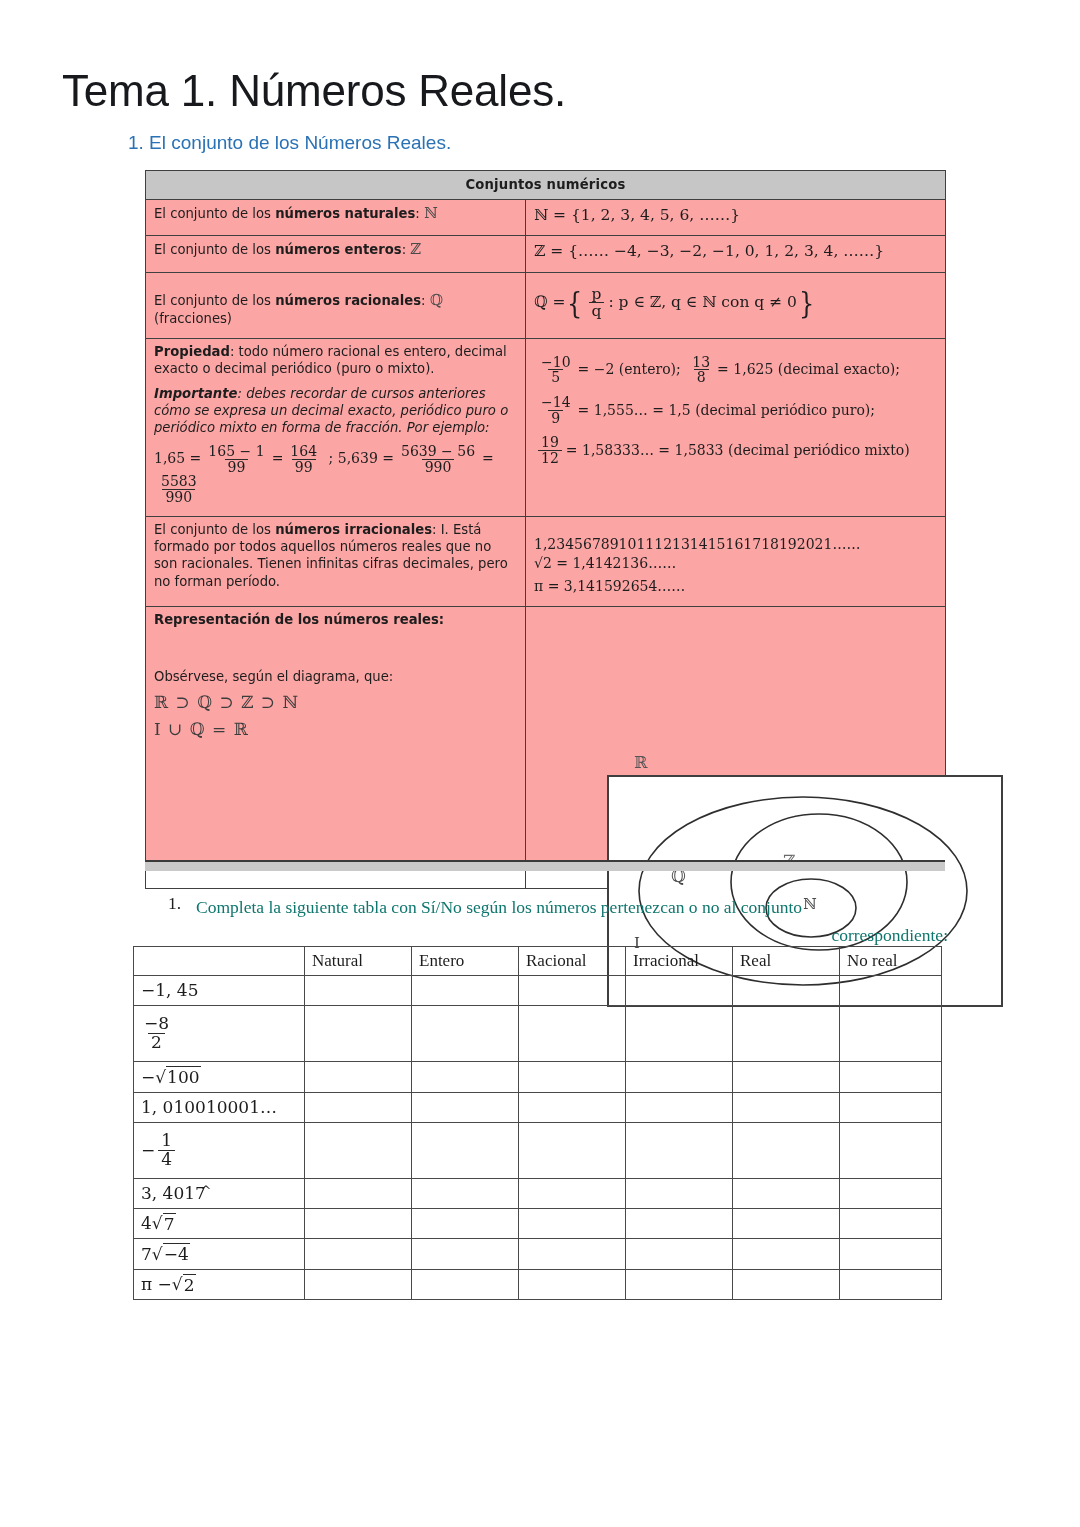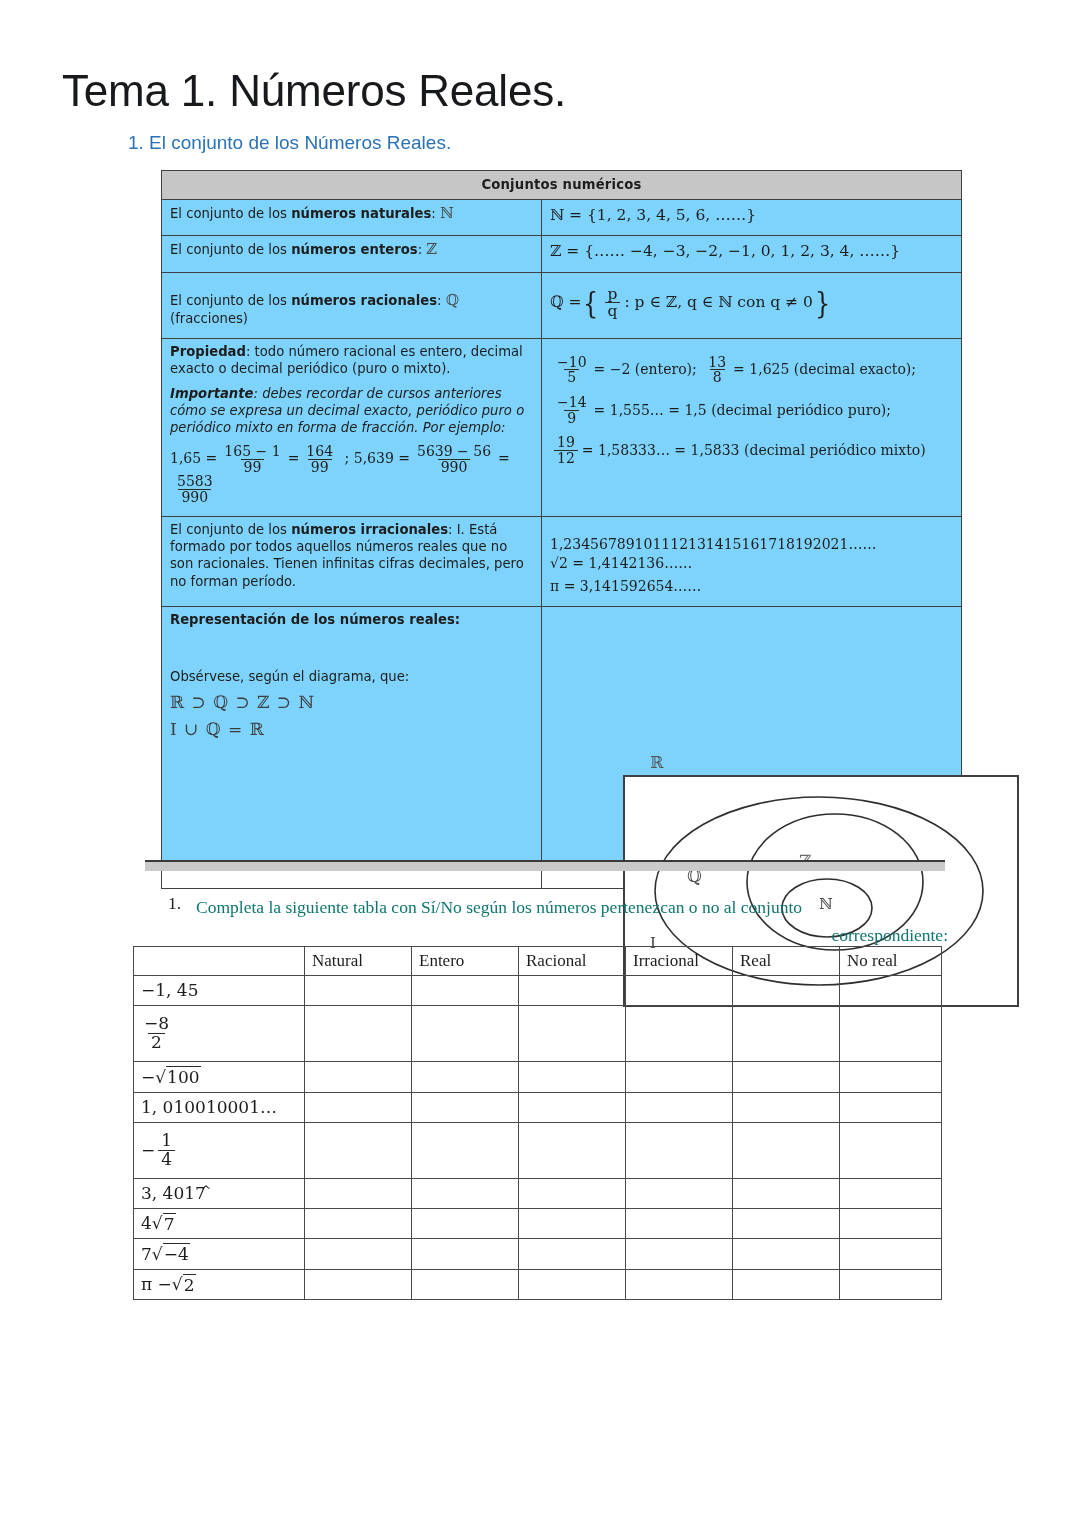--- a/index.html
+++ b/index.html
@@ -33,25 +33,25 @@
     top: 132px;
     font-size: 19px;
     font-weight: 400;
     color: #2a72b5;
     white-space: nowrap;
   }
 
   
   #scan-block {
     position: absolute;
-    left: 161px;
+    left: 145px;
     top: 170px;
     width: 800px;
     height: 700px;
-    background: #7dd3fc;
+    background: #fca5a5;
     box-sizing: border-box;
   }
   #scan-bottom-bar {
     position: absolute;
     left: 145px;
     top: 860px;
     width: 800px;
     height: 9px;
     background: #c9c9c9;
     border-top: 2px solid #3a3a3a;

